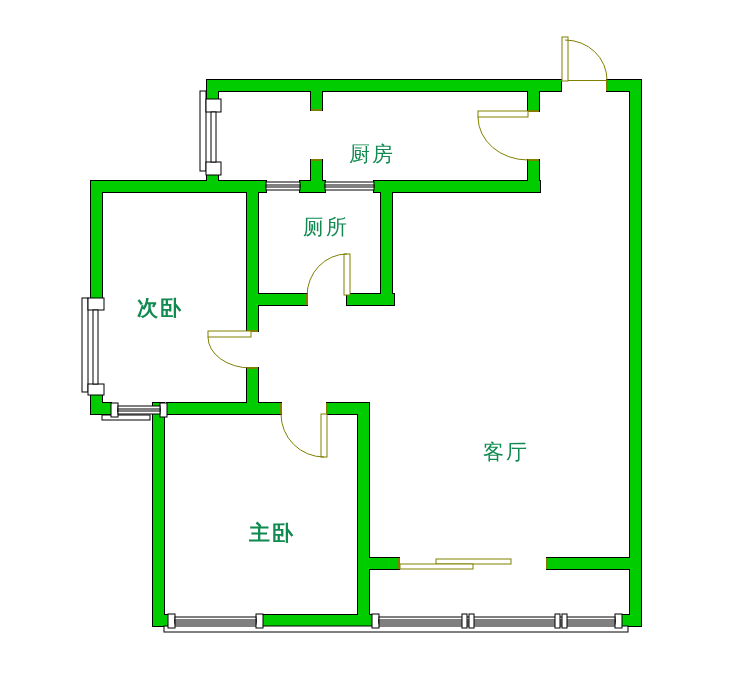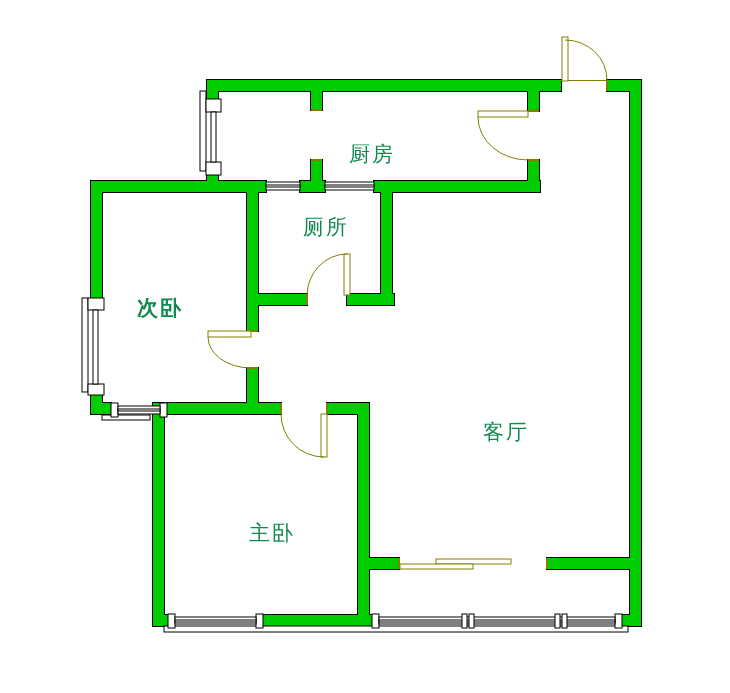--- a/index.html
+++ b/index.html
@@ -163,15 +163,15 @@
       <path class="arc" d="M 281 414 A 43 43 0 0 0 324 457"></path>
 
       <rect class="fx" x="436" y="559" width="75" height="5"></rect>
       <rect class="fx" x="400" y="564" width="73" height="5"></rect>
     </g>
   </svg>
 
   <div class="room-label" style="left:372px; top:154px;">厨房</div>
   <div class="room-label" style="left:326px; top:227px;">厕所</div>
   <div class="room-label" style="left:160px; top:308px;font-weight:bold;">次卧</div>
-  <div class="room-label" style="left:272px; top:533px;">主卧</div>
-  <div class="room-label" style="left:506px; top:432px;">客厅</div>
+  <div class="room-label" style="left:272px; top:533px;font-weight:bold;">主卧</div>
+  <div class="room-label" style="left:506px; top:452px;">客厅</div>
 </div>
 
 </body></html>

